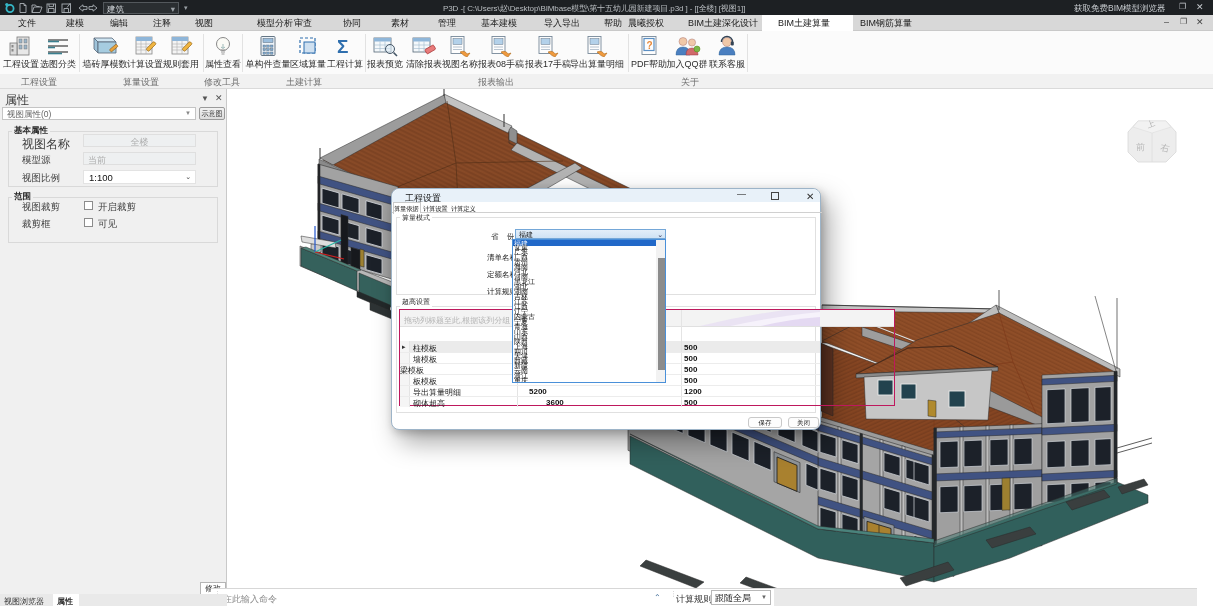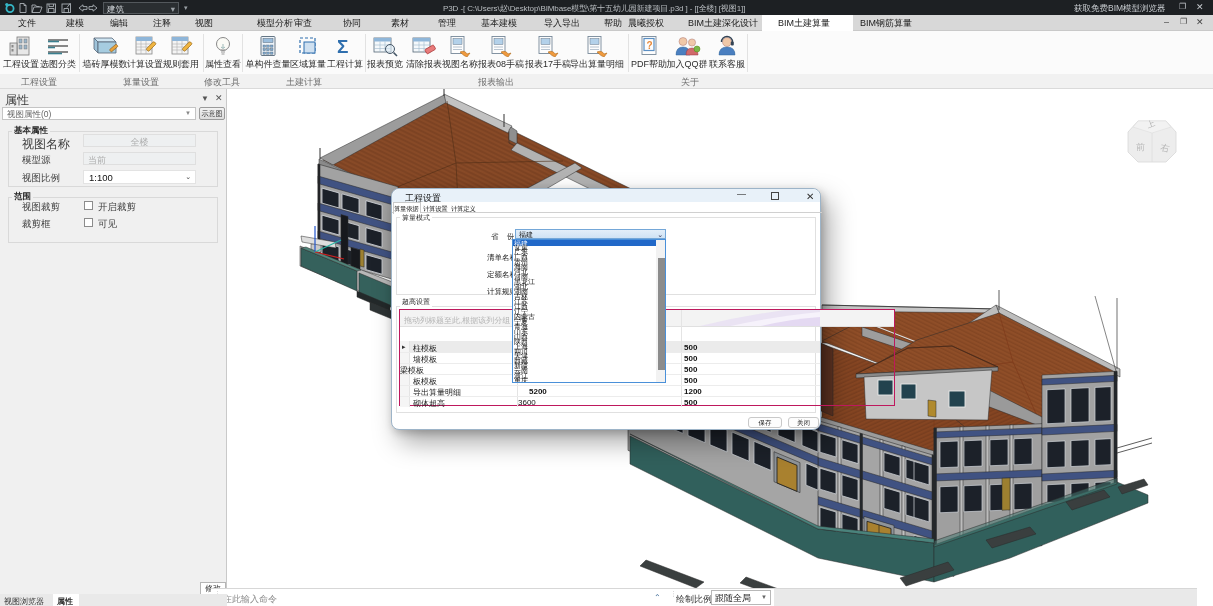--- a/index.html
+++ b/index.html
@@ -582,21 +582,21 @@
   <div class="abs" style="left:13px;top:44px;font-size:8px;color:#222;">墙模板</div>
   <div class="abs" style="left:284px;top:44px;font-size:8px;color:#111;font-weight:bold;">500</div>
   <div class="abs" style="left:0;top:55px;font-size:8px;color:#222;">梁模板</div>
   <div class="abs" style="left:284px;top:55px;font-size:8px;color:#111;font-weight:bold;">500</div>
   <div class="abs" style="left:13px;top:66px;font-size:8px;color:#222;">板模板</div>
   <div class="abs" style="left:284px;top:66px;font-size:8px;color:#111;font-weight:bold;">500</div>
   <div class="abs" style="left:13px;top:77px;font-size:8px;color:#222;">导出算量明细</div>
   <div class="abs" style="left:129px;top:77px;font-size:8px;color:#111;font-weight:bold;">5200</div>
   <div class="abs" style="left:284px;top:77px;font-size:8px;color:#111;font-weight:bold;">1200</div>
   <div class="abs" style="left:13px;top:88px;font-size:8px;color:#222;">砌体超高</div>
-  <div class="abs" style="left:118px;top:88px;font-size:8px;color:#111;font-weight:normal;">3600</div>
+  <div class="abs" style="left:146px;top:88px;font-size:8px;color:#111;font-weight:bold;">3600</div>
   <div class="abs" style="left:284px;top:88px;font-size:8px;color:#111;font-weight:bold;">500</div>
   <div class="abs" style="left:0px;top:42px;width:420px;height:1px;background:#ececec;"></div>
   <div class="abs" style="left:0px;top:53px;width:420px;height:1px;background:#ececec;"></div>
   <div class="abs" style="left:0px;top:64px;width:420px;height:1px;background:#ececec;"></div>
   <div class="abs" style="left:0px;top:75px;width:420px;height:1px;background:#ececec;"></div>
   <div class="abs" style="left:0px;top:86px;width:420px;height:1px;background:#ececec;"></div>
  </div>
 
  <div class="abs" style="left:356px;top:228px;width:34px;height:11px;background:#fdfdfd;border:1px solid #c9c9c9;border-radius:3px;font-size:6.5px;color:#222;text-align:center;line-height:10px;">保存</div>
  <div class="abs" style="left:396px;top:228px;width:31px;height:11px;background:#fdfdfd;border:1px solid #c9c9c9;border-radius:3px;font-size:6.5px;color:#222;text-align:center;line-height:10px;">关闭</div>
@@ -609,20 +609,20 @@
   <div class="abs" style="left:144.5px;top:18px;width:7px;height:112px;background:#8c8c8c;"></div>
  </div>
 </div>
 
 <div id="bottombar">
  <div class="abs" style="left:3px;top:3px;color:#bbb;font-size:7px;line-height:4px;">⋮</div>
  <div class="abs" style="left:12px;top:4px;font-size:9px;color:#8a8a8a;">在此输入命令</div>
  <div class="abs" style="left:563px;top:0;width:423px;height:18px;background:#e9e9e9;"></div>
  <div class="abs" style="left:443px;top:4px;color:#3d6a96;font-size:8px;">⌃</div>
  <div class="abs" style="left:459px;top:3px;color:#bbb;font-size:7px;line-height:4px;">⋮</div>
- <div class="abs" style="left:465px;top:4px;font-size:9px;color:#333;">绘制比例</div>
+ <div class="abs" style="left:465px;top:4px;font-size:9px;color:#333;">计算规则</div>
  <div class="abs" style="left:500px;top:1px;width:60px;height:15px;background:#fff;border:1px solid #b8b8b8;font-size:9px;color:#222;padding:1px 3px;">跟随全局<span style="position:absolute;right:3px;top:3px;font-size:6px;color:#666;">▼</span></div>
 </div>
 <div id="paneltabs">
  <div class="abs" style="left:53px;top:0;width:26px;height:12px;background:#fff;"></div>
  <span class="abs" style="left:4px;top:2px;">视图浏览器</span>
  <span class="abs" style="left:57px;top:2px;font-weight:bold;">属性</span>
 </div>
 
 </body></html>

